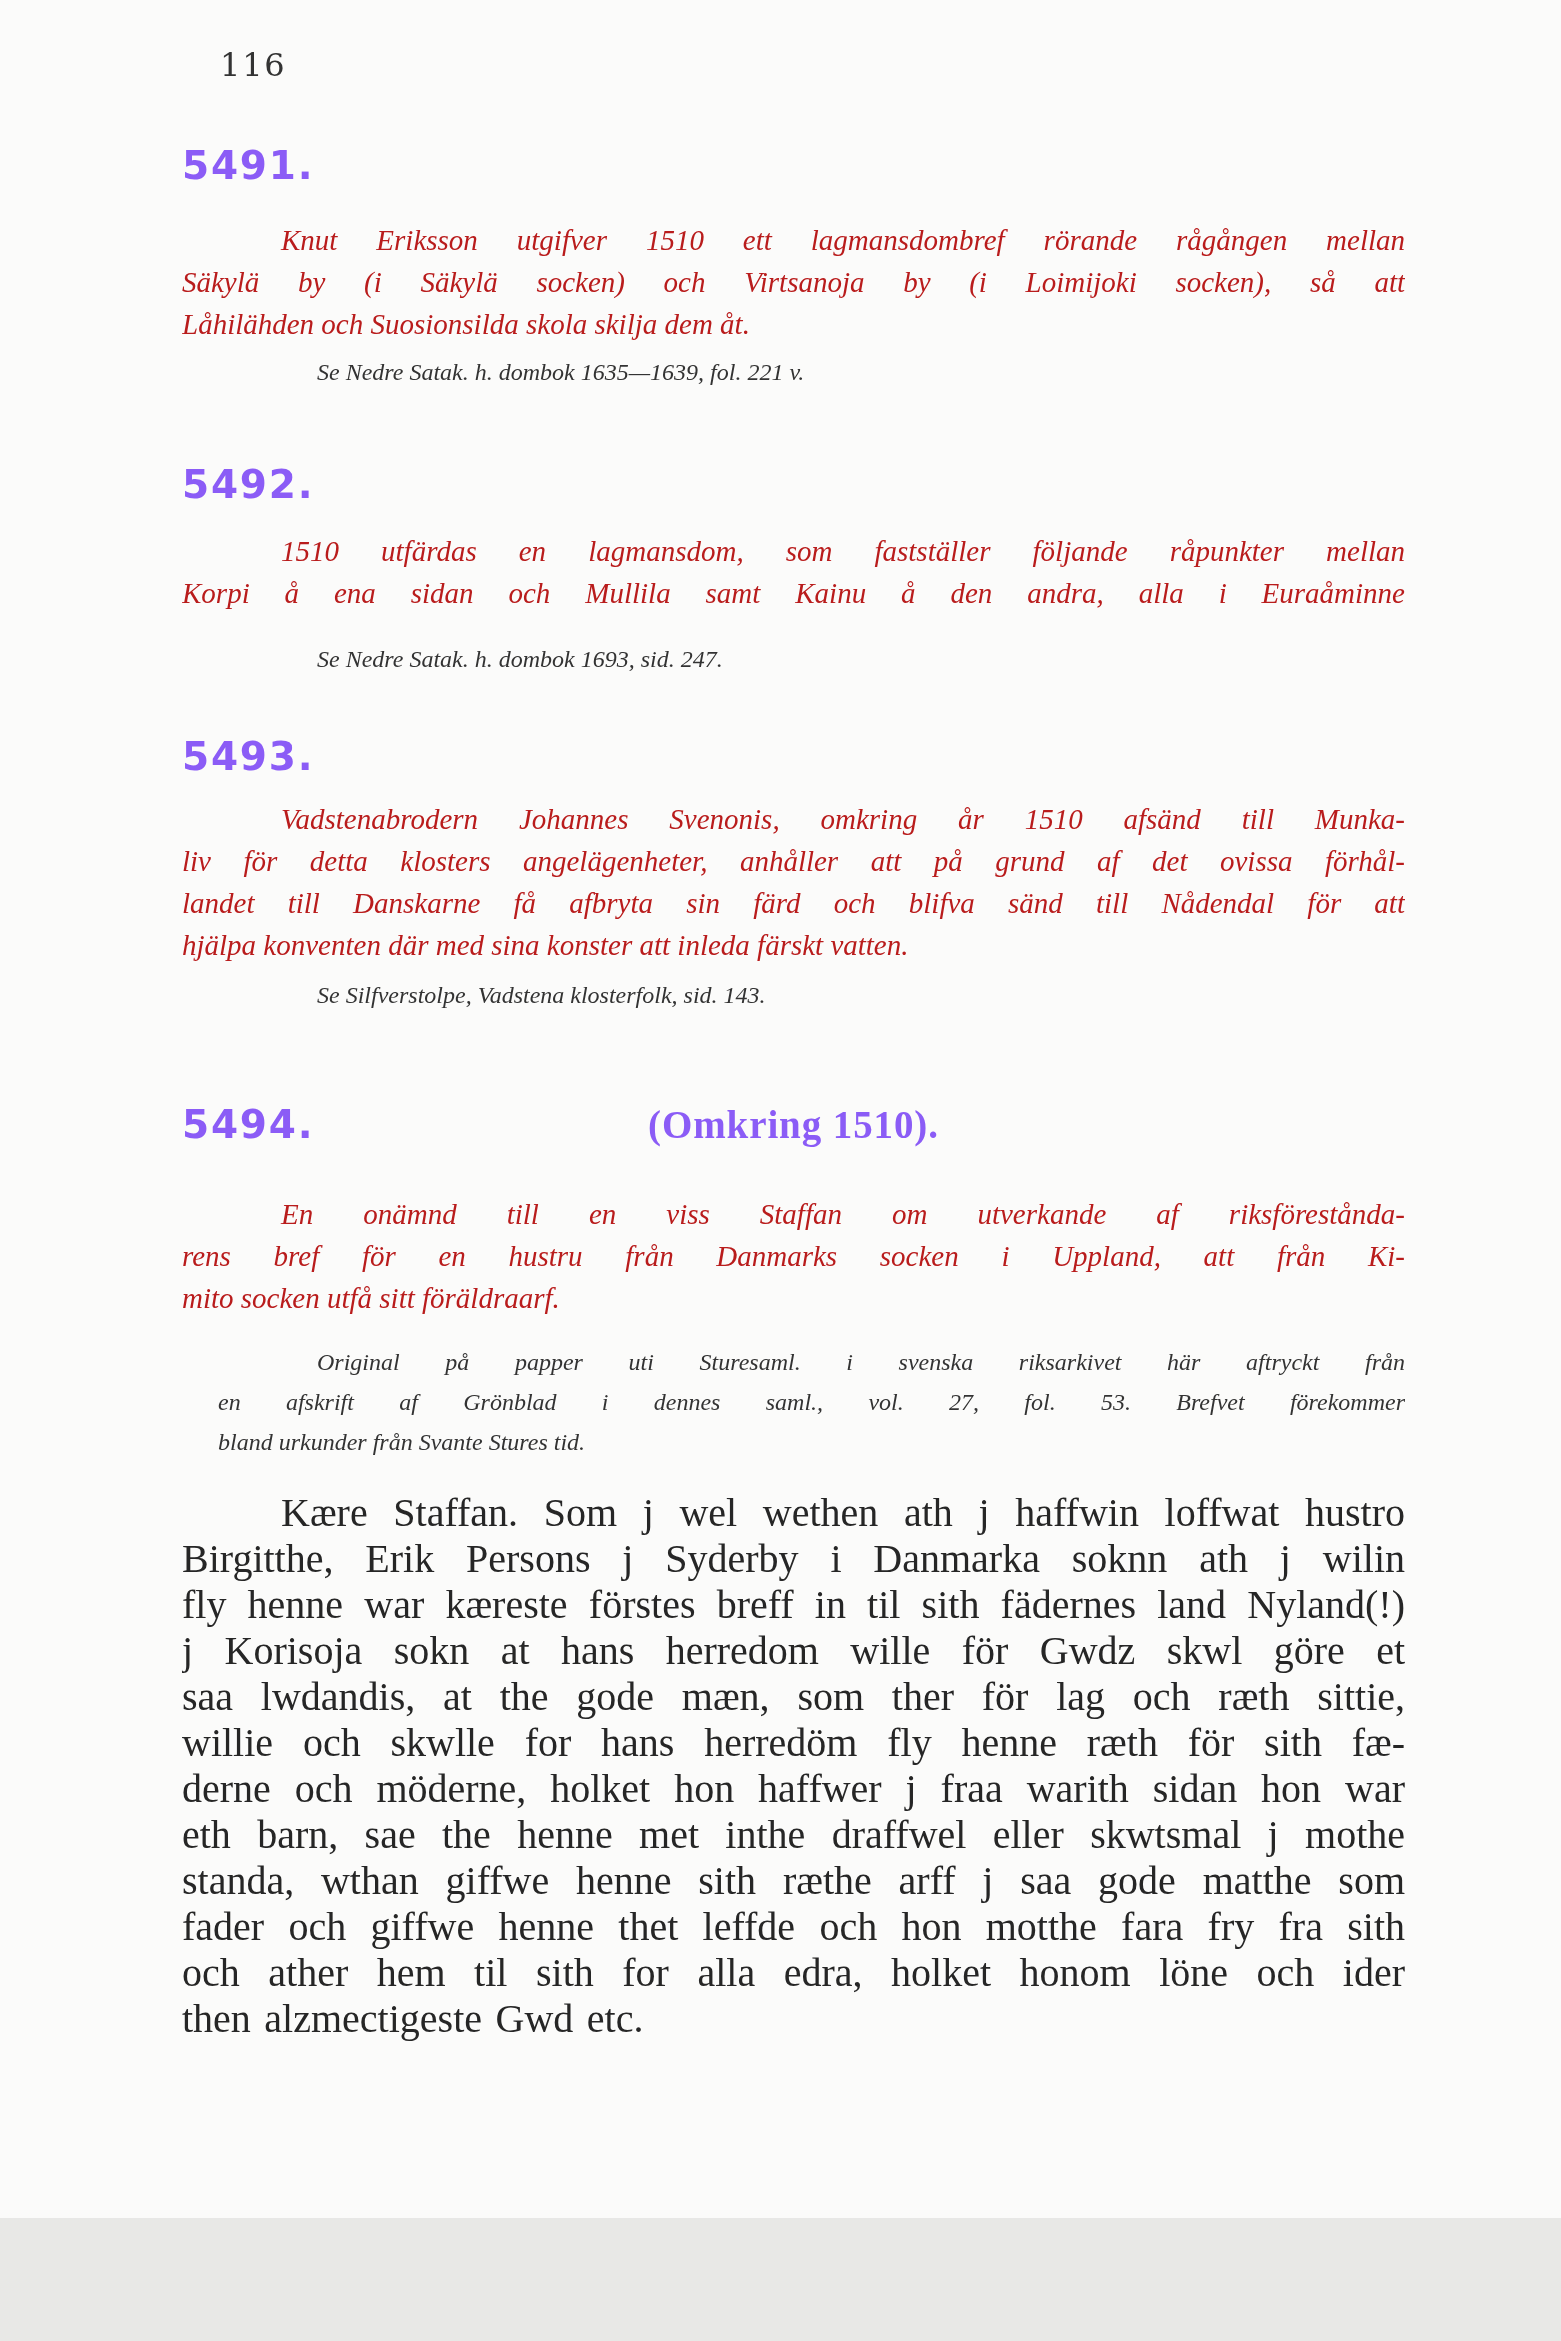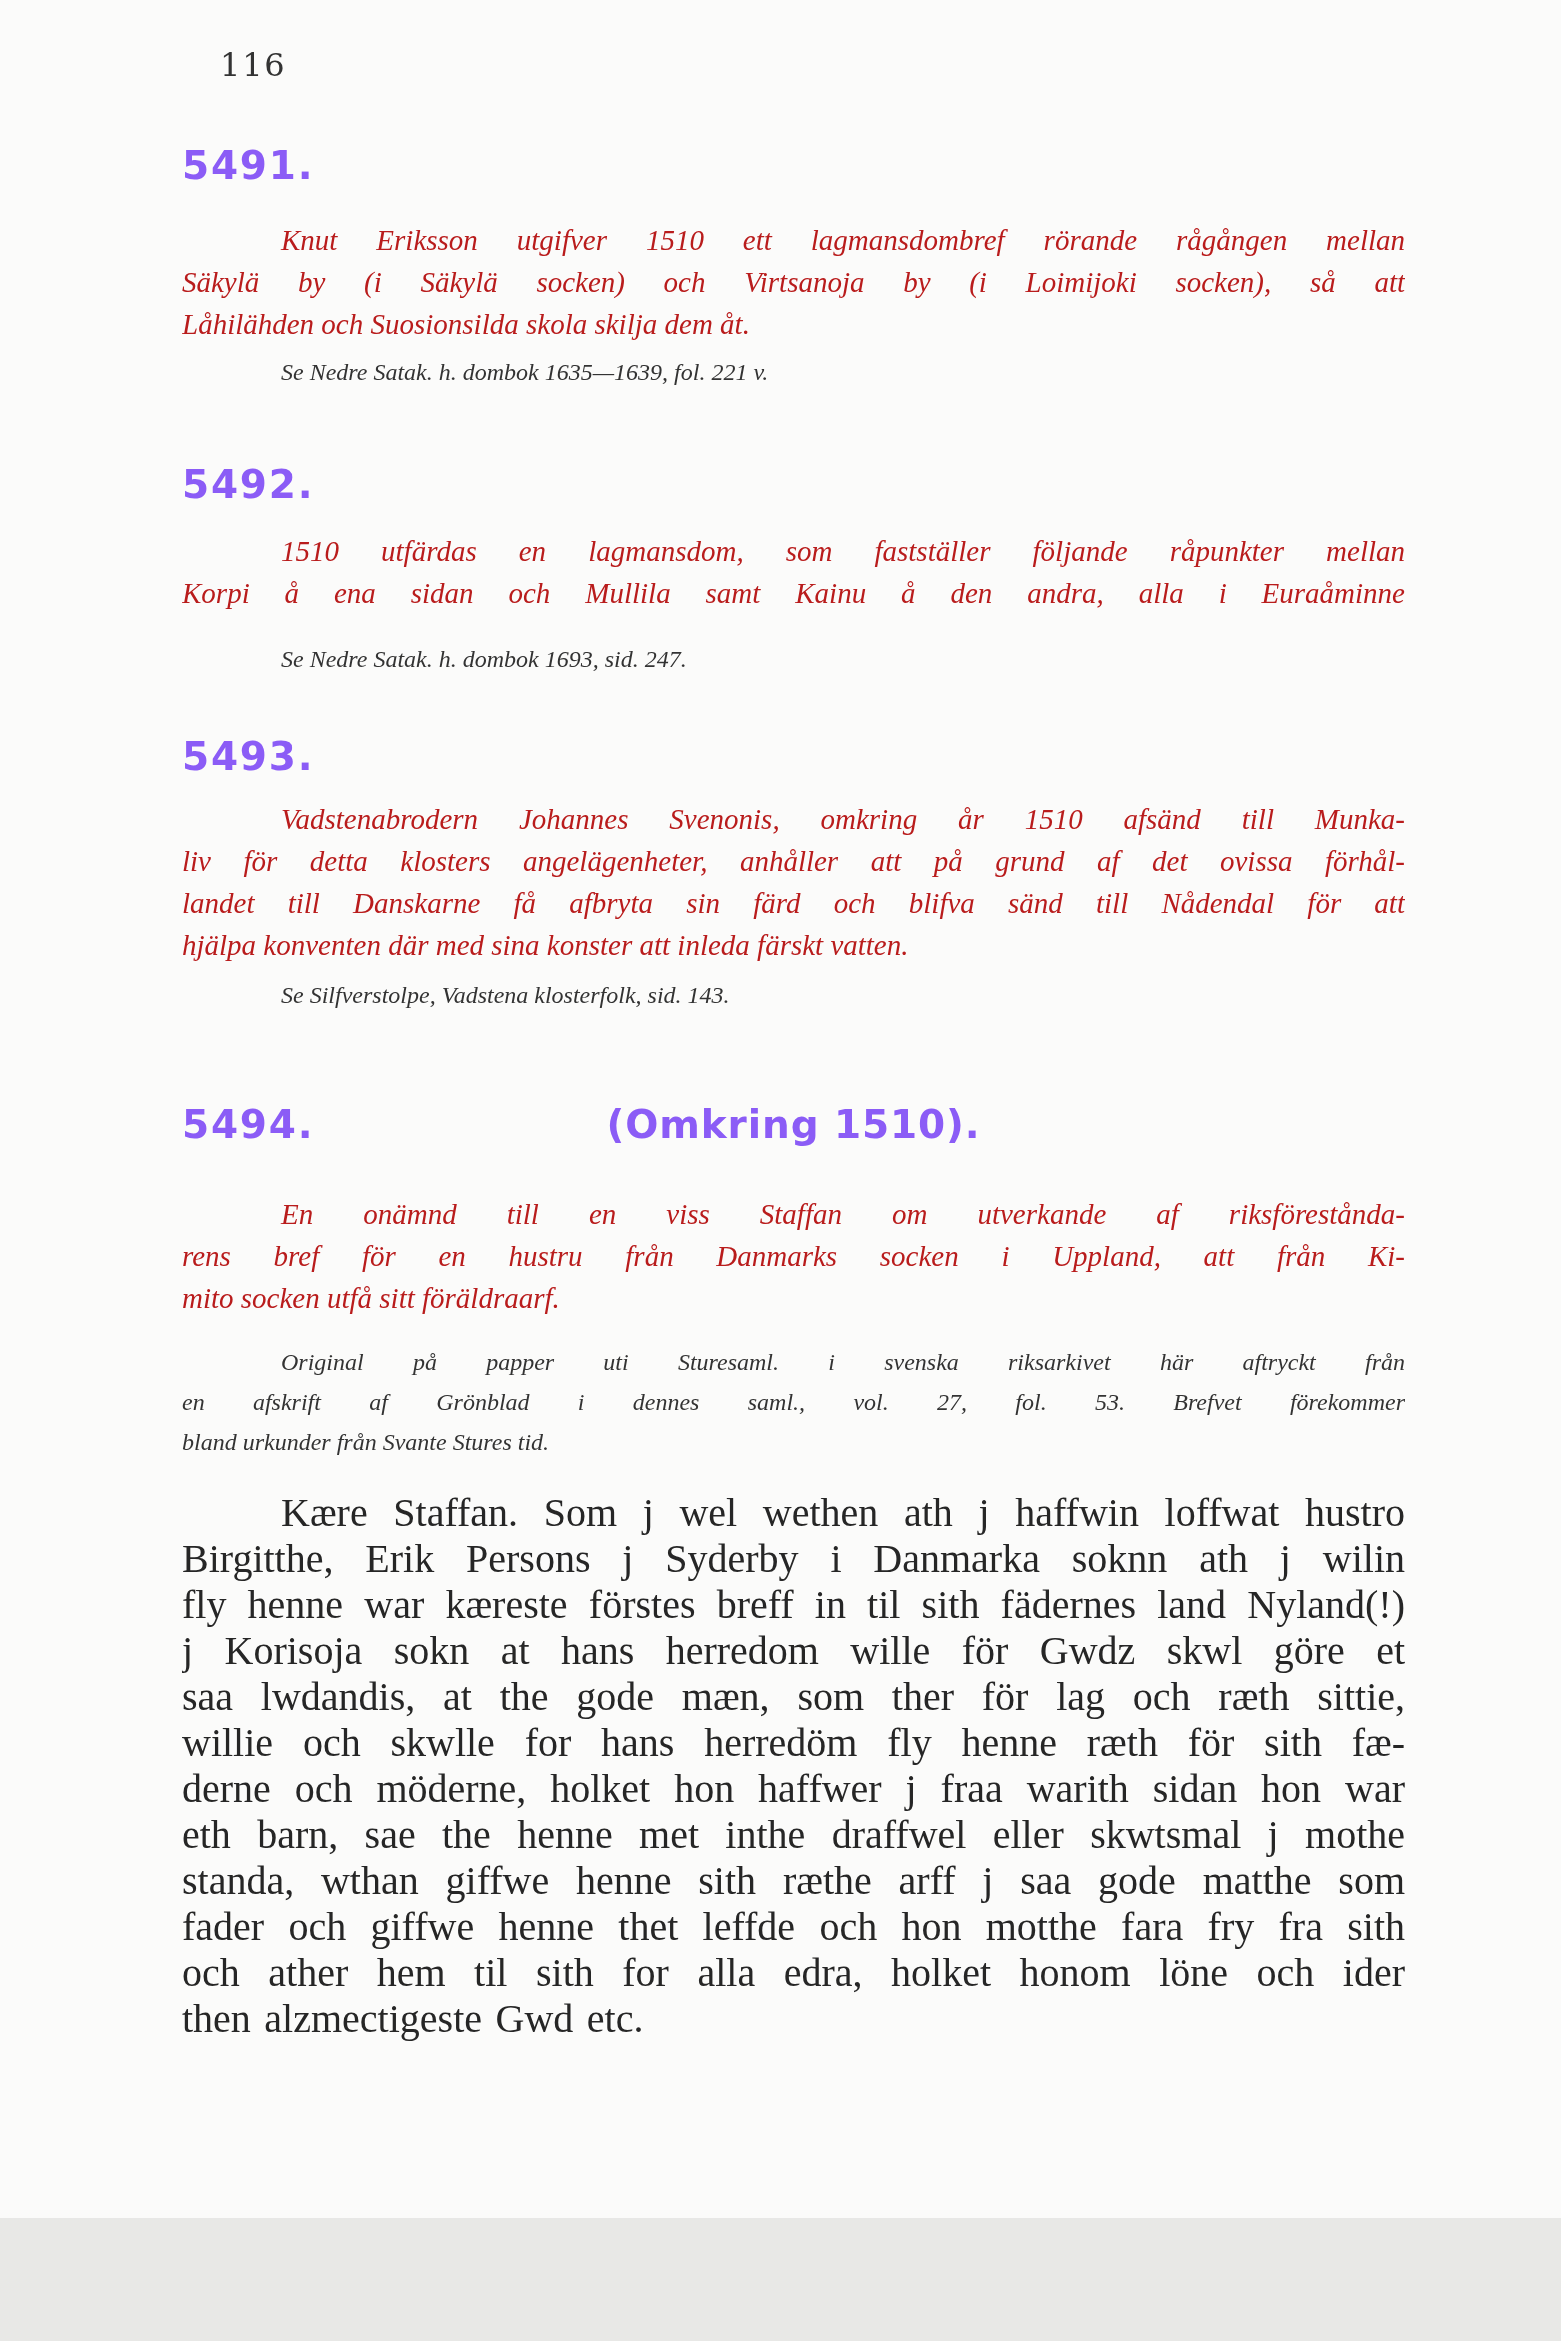--- a/index.html
+++ b/index.html
@@ -41,20 +41,21 @@
     letter-spacing: 1.8px;
     color: #8b5cf6;
   }
   .entry-num { display: inline-block; }
   .entry-date {
     position: absolute;
     left: 0;
     width: 100%;
     text-align: center;
     letter-spacing: 0.9px;
+    font-family: Liberation Serif, serif;
   }
   
   .jl {
     text-align: justify;
     overflow: hidden;
   }
   .jl::after { content: ""; display: inline-block; width: 100%; }
   .jl.last { text-align: left; }
   .jl.last::after { content: none; }
   .jl.first { text-indent: 99px; }
@@ -66,21 +67,21 @@
     color: #b91c1c;
   }
   .summary .jl { height: 42px; line-height: 42px; }
 
   .source {
     margin-top: 7px;
     font-style: italic;
     font-size: 24px;
     color: #333;
   }
-  .source .jl { height: 40px; line-height: 40px; }
+  .source .jl { height: 40px; line-height: 40px; margin-left: 36px; }
 
   .letter {
     margin-top: 28px;
     font-size: 40px;
     color: #262626;
     word-spacing: 3.5px;
   }
   .letter .jl { height: 46px; line-height: 46px; }
 
   

